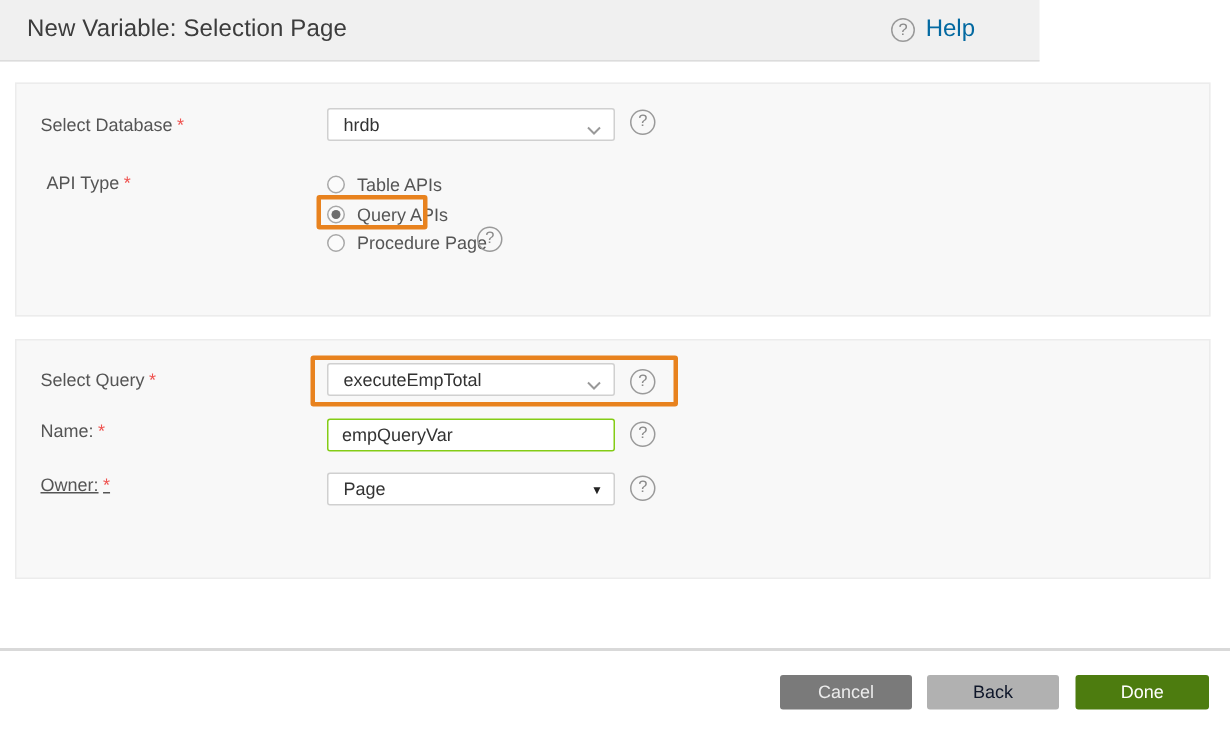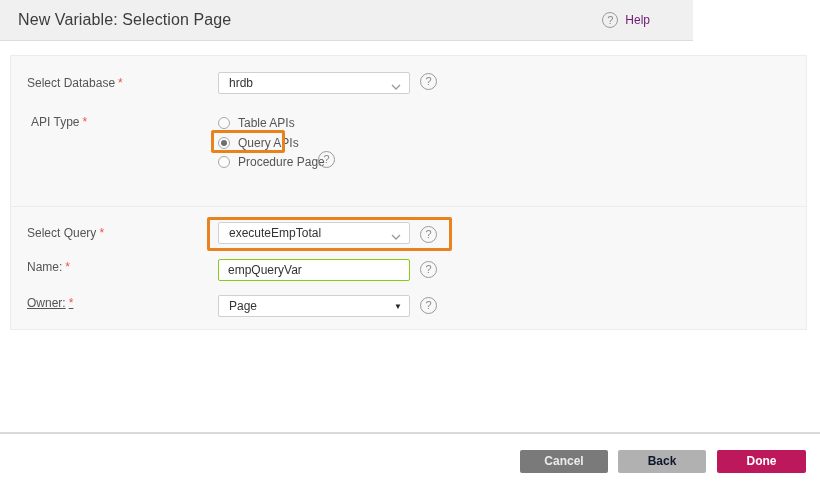--- a/index.html
+++ b/index.html
@@ -22,28 +22,28 @@
   .help {
     position:absolute; right:43px; top:0; height:40px;
     display:flex; align-items:center; gap:7px; cursor:pointer;
   }
   .qcircle {
     display:inline-block; width:17px; height:17px; border-radius:50%;
     border:1px solid #9a9a9a; color:#8a8a8a; font-size:11px;
     text-align:center; line-height:15px; background:transparent;
   }
   .help .qcircle { width:16px; height:16px; line-height:14px; }
-  .help .help-text { font-size:12px; color:#701a75; }
+  .help .help-text { font-size:16px; color:#0369a1; }
   
   .panel {
     position:absolute; left:10px; width:797px;
     background:#f8f8f8; border:1px solid #ececec;
   }
   .panel1 { top:55px; height:156px; }
-  .panel2 { top:206px; height:124px; }
+  .panel2 { top:226px; height:160px; }
   .field-label {
     position:absolute; font-size:12px; color:#555; white-space:nowrap;
   }
   .req { color:#ef5350; margin-left:3px; font-size:12px; }
   
   .dropdown, .textfield, .selectbox {
     position:absolute; width:192px; height:22px; background:#fff;
     border:1px solid #d0d0d0; border-radius:2px;
     font-size:12px; color:#333;
   }
@@ -76,26 +76,26 @@
   .hl {
     position:absolute; border:3px solid #e8821e; border-radius:2px;
     pointer-events:none; background:transparent;
   }
   
   .footer-divider {
     position:absolute; left:0; top:432px; width:820px; height:2px; background:#d9d9d9;
   }
   .btn {
     position:absolute; top:450px; height:23px; border:none; border-radius:2px;
-    font-size:12px; font-weight:700; text-align:center; line-height:23px;
+    font-size:12px; font-weight:400; text-align:center; line-height:23px;
     cursor:pointer; font-family:"Liberation Sans", sans-serif;
   }
   .btn-cancel { left:520px; width:88px; background:#7a7a7a; color:#ececec; }
   .btn-back   { left:618px; width:88px; background:#b1b1b1; color:#0f172a; }
-  .btn-done   { left:717px; width:89px; background:#be185d; color:#ffffff; }
+  .btn-done   { left:717px; width:89px; background:#4d7c0f; color:#ffffff; }
 </style>
 </head>
 <body>
 
 <div class="stage">
 
   <div class="header">
     <div class="title">New Variable: Selection Page</div>
     <div class="help">
       <span class="qcircle">?</span>

